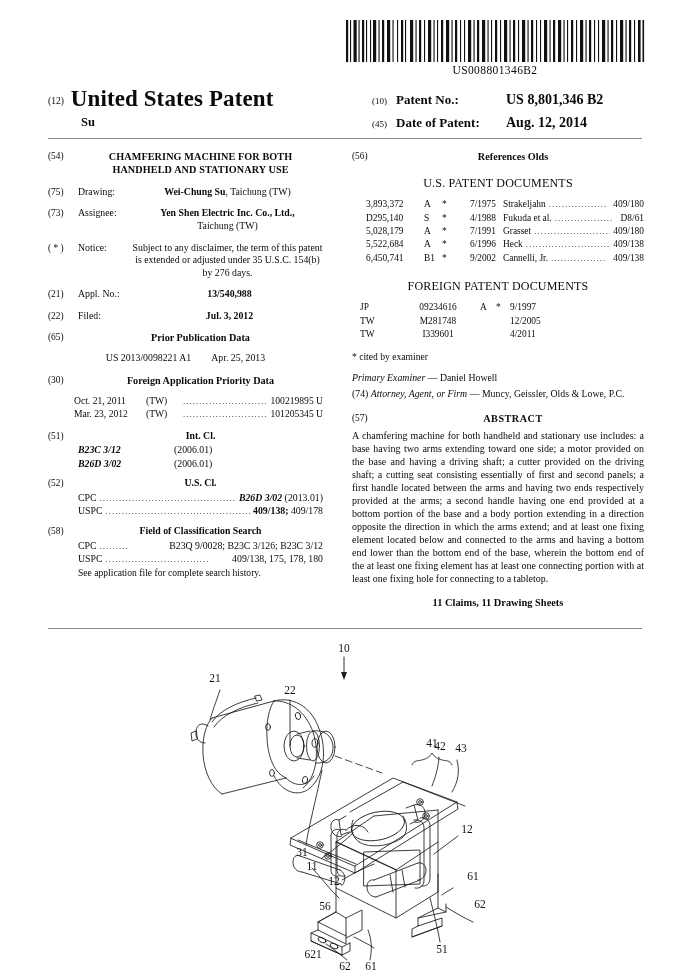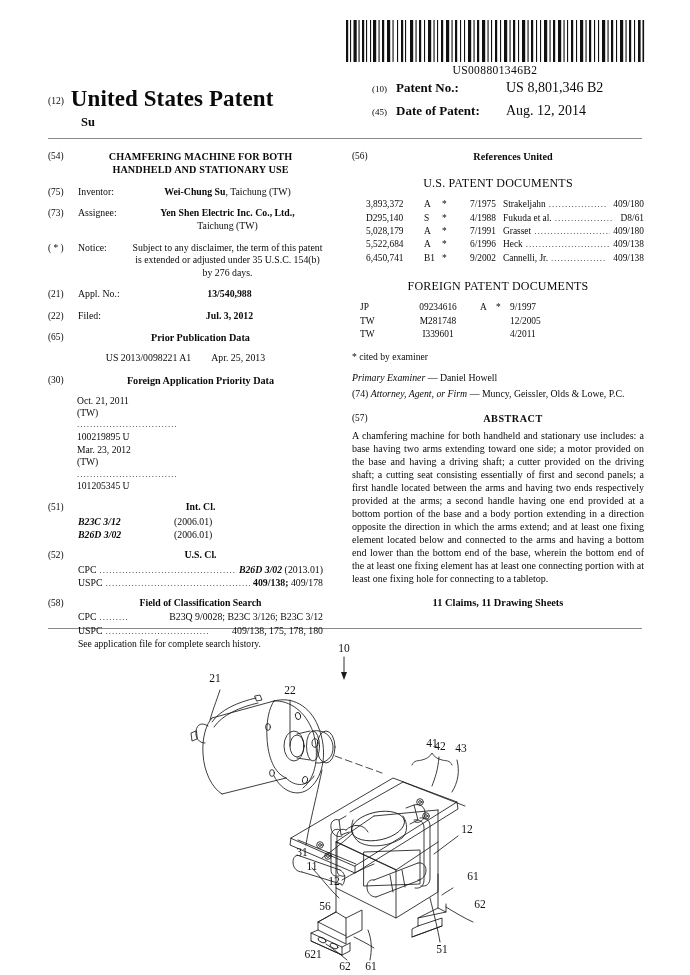--- a/index.html
+++ b/index.html
@@ -61,42 +61,42 @@
   #inventor-surname {
     font-size: 12.5px;
     font-weight: bold;
     margin-left: 33px;
     margin-top: 3px;
   }
 
   #head-right {
     position: absolute;
     left: 372px;
-    top: 80px;
+    top: 92px;
     width: 280px;
     font-size: 12.5px;
   }
   .hr-row {
     display: flex;
     align-items: baseline;
     margin-bottom: 7px;
   }
   .hr-code {
     font-size: 9px;
     width: 24px;
     flex: none;
   }
   .hr-label {
     font-weight: bold;
     font-size: 13px;
     width: 110px;
     flex: none;
   }
   .hr-value {
-    font-weight: normal;
+    font-weight: bold;
     font-size: 14px;
     white-space: nowrap;
   }
 
   
   .rule {
     position: absolute;
     background: #8a8a8a;
     height: 1px;
   }
@@ -181,21 +181,20 @@
   
   .prio-table {
     margin: 4px 0 9px 26px;
     font-size: 9.6px;
   }
   .prio-row {
     display: flex;
     align-items: baseline;
     white-space: nowrap;
     margin-bottom: 1px;
-    flex-direction: column;
   }
   .prio-date { width: 72px; flex: none; }
   .prio-cc   { width: 34px; flex: none; }
   .prio-dots {
     flex: 1;
     overflow: hidden;
     letter-spacing: 1px;
     font-size: 9px;
     margin: 0 3px;
   }
@@ -404,21 +403,21 @@
 
   <div id="col-left">
 
     <div class="fld">
       <span class="fld-code">(54)</span>
       <span id="title-54" class="fld-body">CHAMFERING MACHINE FOR BOTH HANDHELD AND STATIONARY USE</span>
     </div>
 
     <div class="fld">
       <span class="fld-code">(75)</span>
-      <span class="fld-key">Inventor:</span>
+      <span class="fld-key">Drawing:</span>
       <span class="fld-body"><span class="b">Wei-Chung Su</span><span>, Taichung (TW)</span></span>
     </div>
 
     <div class="fld">
       <span class="fld-code">(73)</span>
       <span class="fld-key">Assignee:</span>
       <span class="fld-body">
         <span class="b">Yen Shen Electric Inc. Co., Ltd.,</span><br>
         <span>Taichung (TW)</span>
       </span>
@@ -511,21 +510,21 @@
       <span class="cls-dots">................................</span>
       <span class="cls-val">409/138, 175, 178, 180</span>
     </div>
     <div class="sub-note">See application file for complete search history.</div>
   </div>
 
   <div id="col-right">
 
     <div class="sec-row" style="margin-bottom:13px">
       <span class="fld-code">(56)</span>
-      <span class="sec-title centered-head">References United</span>
+      <span class="sec-title centered-head">References Olds</span>
     </div>
 
     <div class="centered-head-plain">U.S. PATENT DOCUMENTS</div>
 
     <div class="ref-table">
       <div class="ref-row">
         <span class="ref-num">3,893,372</span>
         <span class="ref-kind">A</span>
         <span class="ref-star">*</span>
         <span class="ref-date">7/1975</span>

